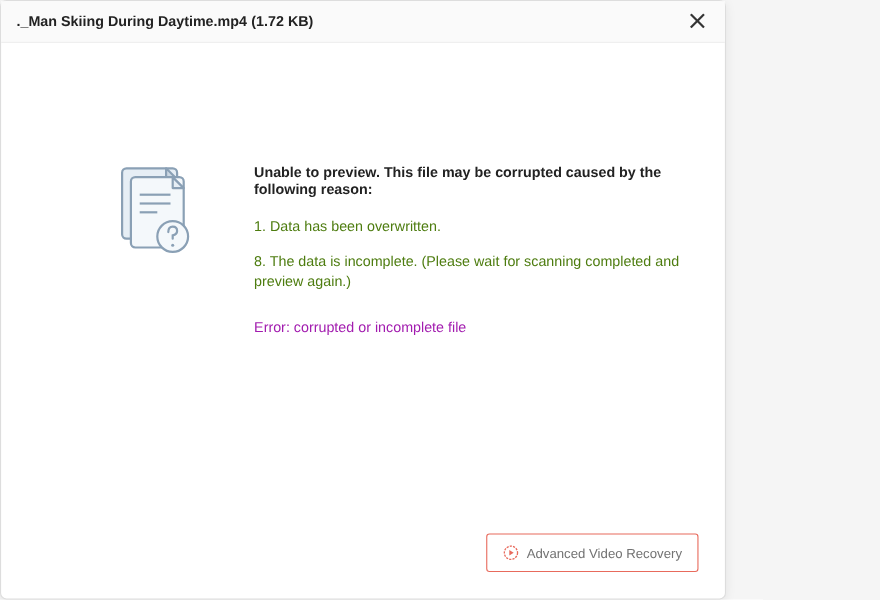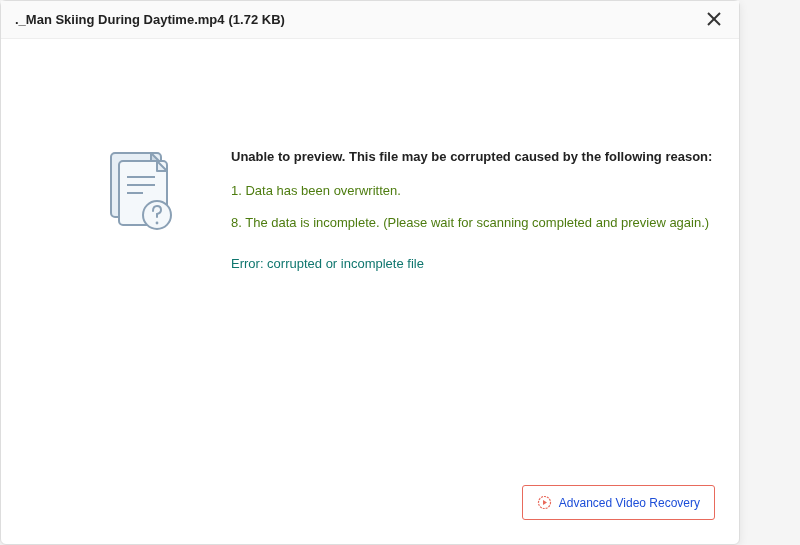--- a/index.html
+++ b/index.html
@@ -4,21 +4,21 @@
 <style>
   * { box-sizing: border-box; margin: 0; padding: 0; }
   body {
     font-family: -apple-system, BlinkMacSystemFont, "Segoe UI", Arial, sans-serif;
     background: #f5f5f5;
     width: 800px;
     height: 545px;
     overflow: hidden;
   }
   .window {
-    width: 740px;
+    width: 660px;
     height: 545px;
     background: #fff;
     border: 1px solid #ddd;
     border-radius: 6px;
     box-shadow: 0 2px 10px rgba(0,0,0,0.08);
     display: flex;
     flex-direction: column;
     position: relative;
   }
   .titlebar {
@@ -67,21 +67,21 @@
     color: #222;
     margin-bottom: 18px;
   }
   .reason {
     font-size: 13px;
     color: #4d7c0f;
     margin-bottom: 14px;
     line-height: 1.4;
   }
   .error-line {
-    color: #0f766e;
+    color: #a21caf;
     font-size: 13px;
     margin-top: 24px;
   }
   .footer {
     height: 80px;
     display: flex;
     align-items: center;
     justify-content: center;
     position: relative;
     padding: 0 24px 24px 24px;
@@ -95,21 +95,21 @@
     padding: 12px 44px;
     border-radius: 3px;
     cursor: pointer;
   }
   .advanced-btn {
     position: absolute;
     right: 24px;
     bottom: 24px;
     background: #fff;
     border: 1px solid #e86a5c;
-    color: #1d4ed8;
+    color: #737373;
     font-size: 12px;
     padding: 9px 14px;
     border-radius: 3px;
     cursor: pointer;
     display: flex;
     align-items: center;
     gap: 7px;
   }
   .advanced-btn svg { display: block; }
 </style>

